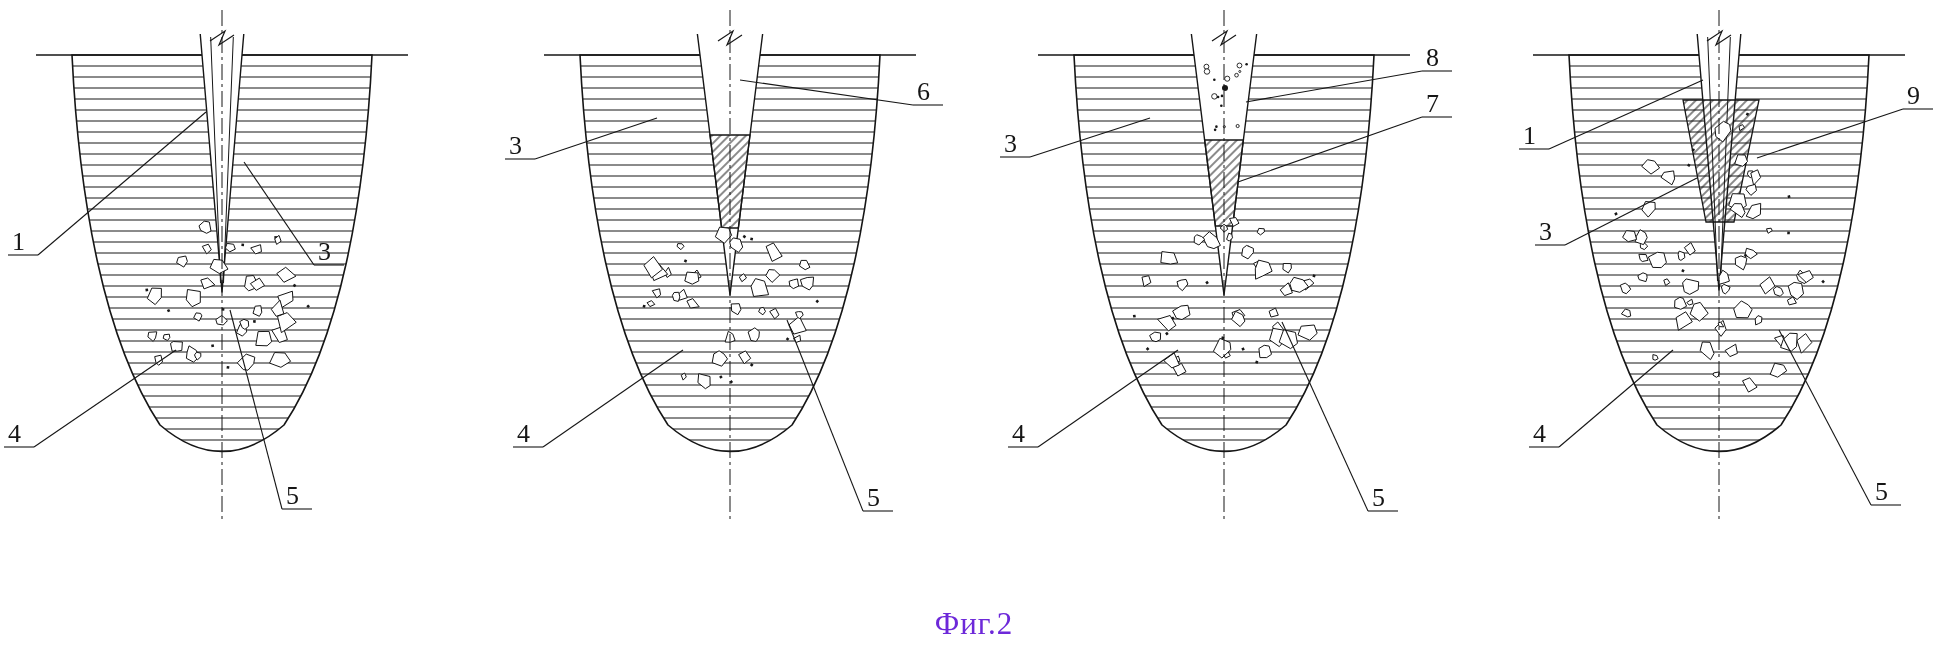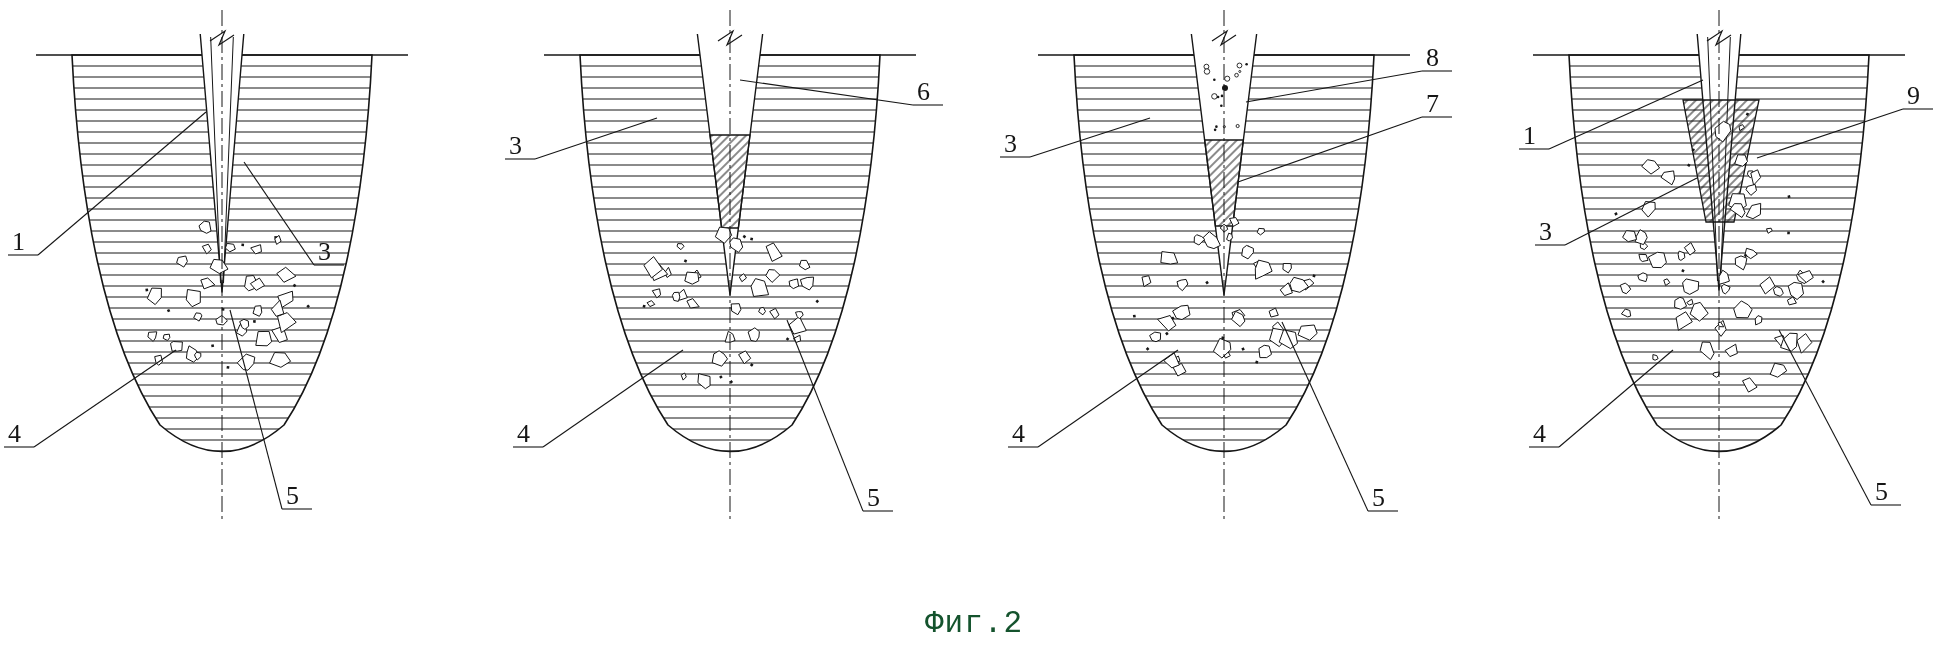--- a/index.html
+++ b/index.html
@@ -7,21 +7,21 @@
     width:1948px;height:657px;background:#ffffff;position:relative;
     font-family:"Liberation Serif","DejaVu Serif",serif;overflow:hidden;
   }
   .row{display:flex;flex-direction:row;}
   figure{margin:0;padding:0;width:487px;height:600px;}
   svg{display:block;}
   .caption{
     position:absolute;left:0;top:598px;width:100%;height:59px;
     display:flex;justify-content:center;align-items:flex-start;
     padding-top:8px;box-sizing:border-box;
-    font-size:31px;color:#14532d;letter-spacing:1px;font-family:Liberation Mono, monospace;
+    font-size:31px;color:#6d28d9;letter-spacing:1px;
   }
 </style>
 </head>
 <body>
 
 <div class="sheet">
   <div class="row">
     <figure>
       <svg width="487" height="600" viewBox="0 0 487 600" xmlns="http://www.w3.org/2000/svg">
           <defs>

